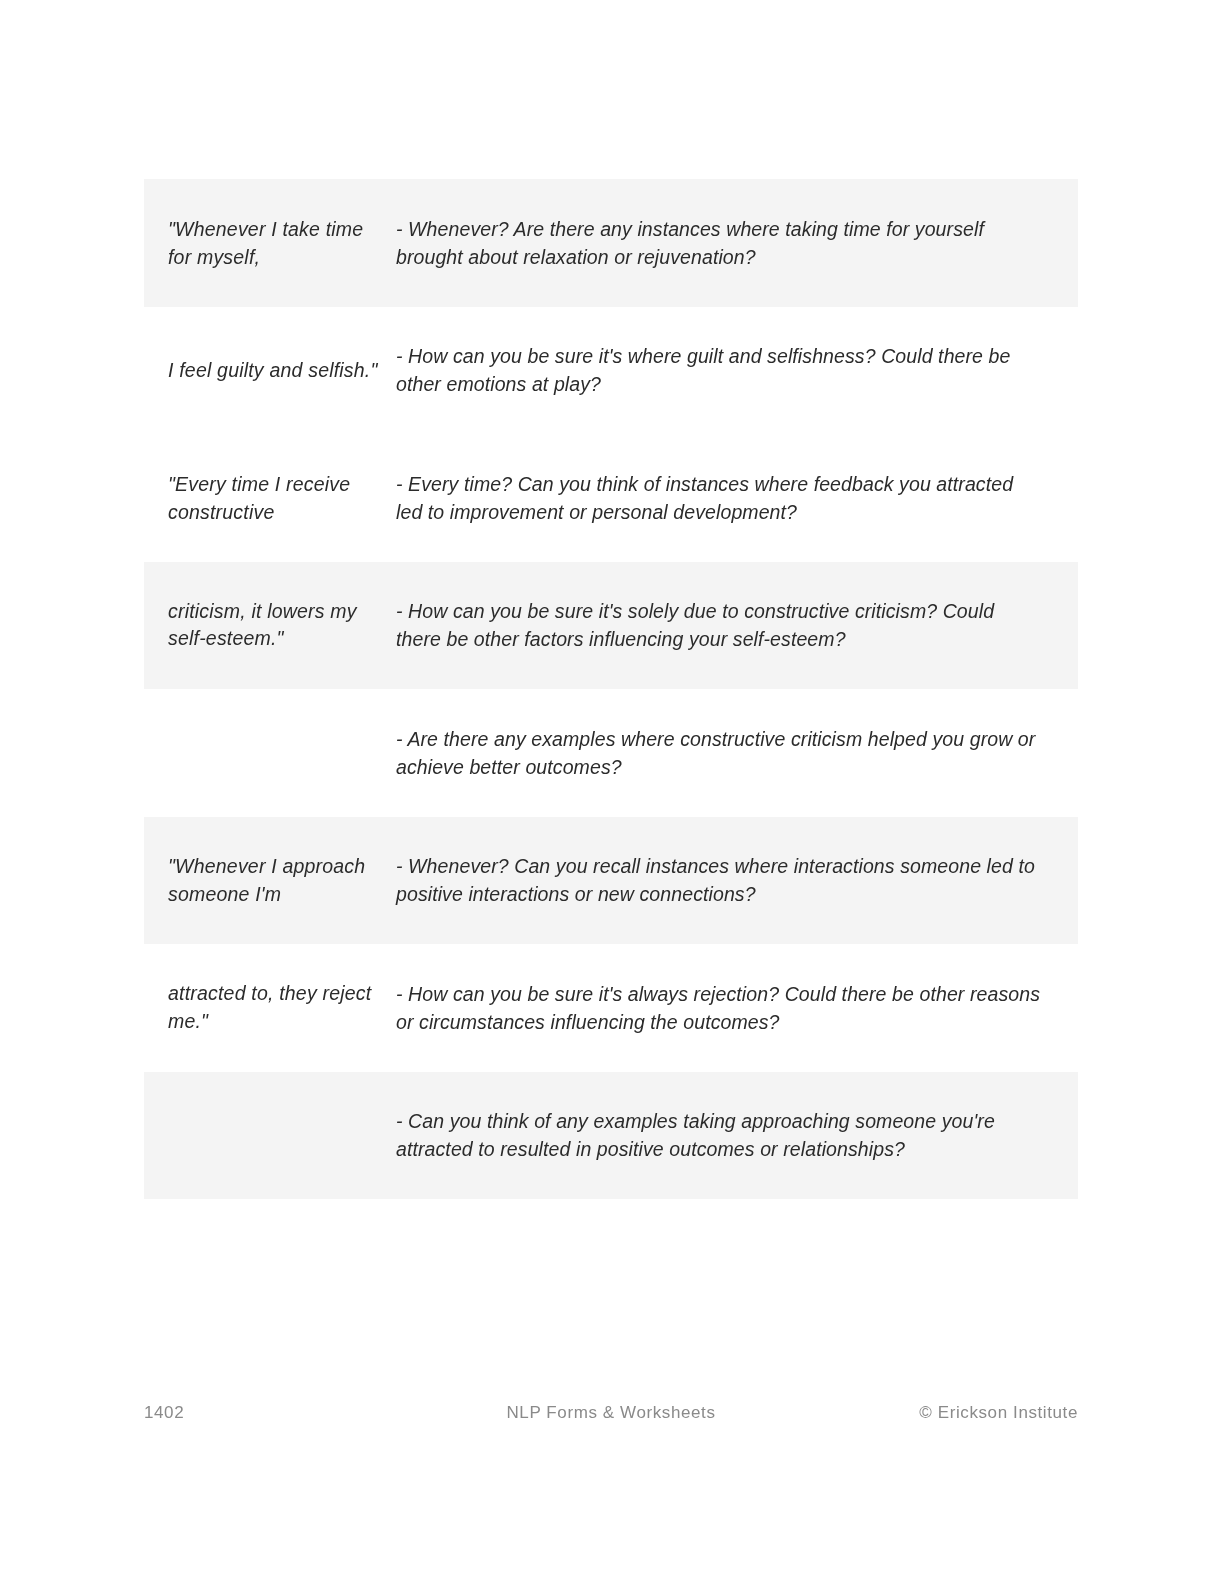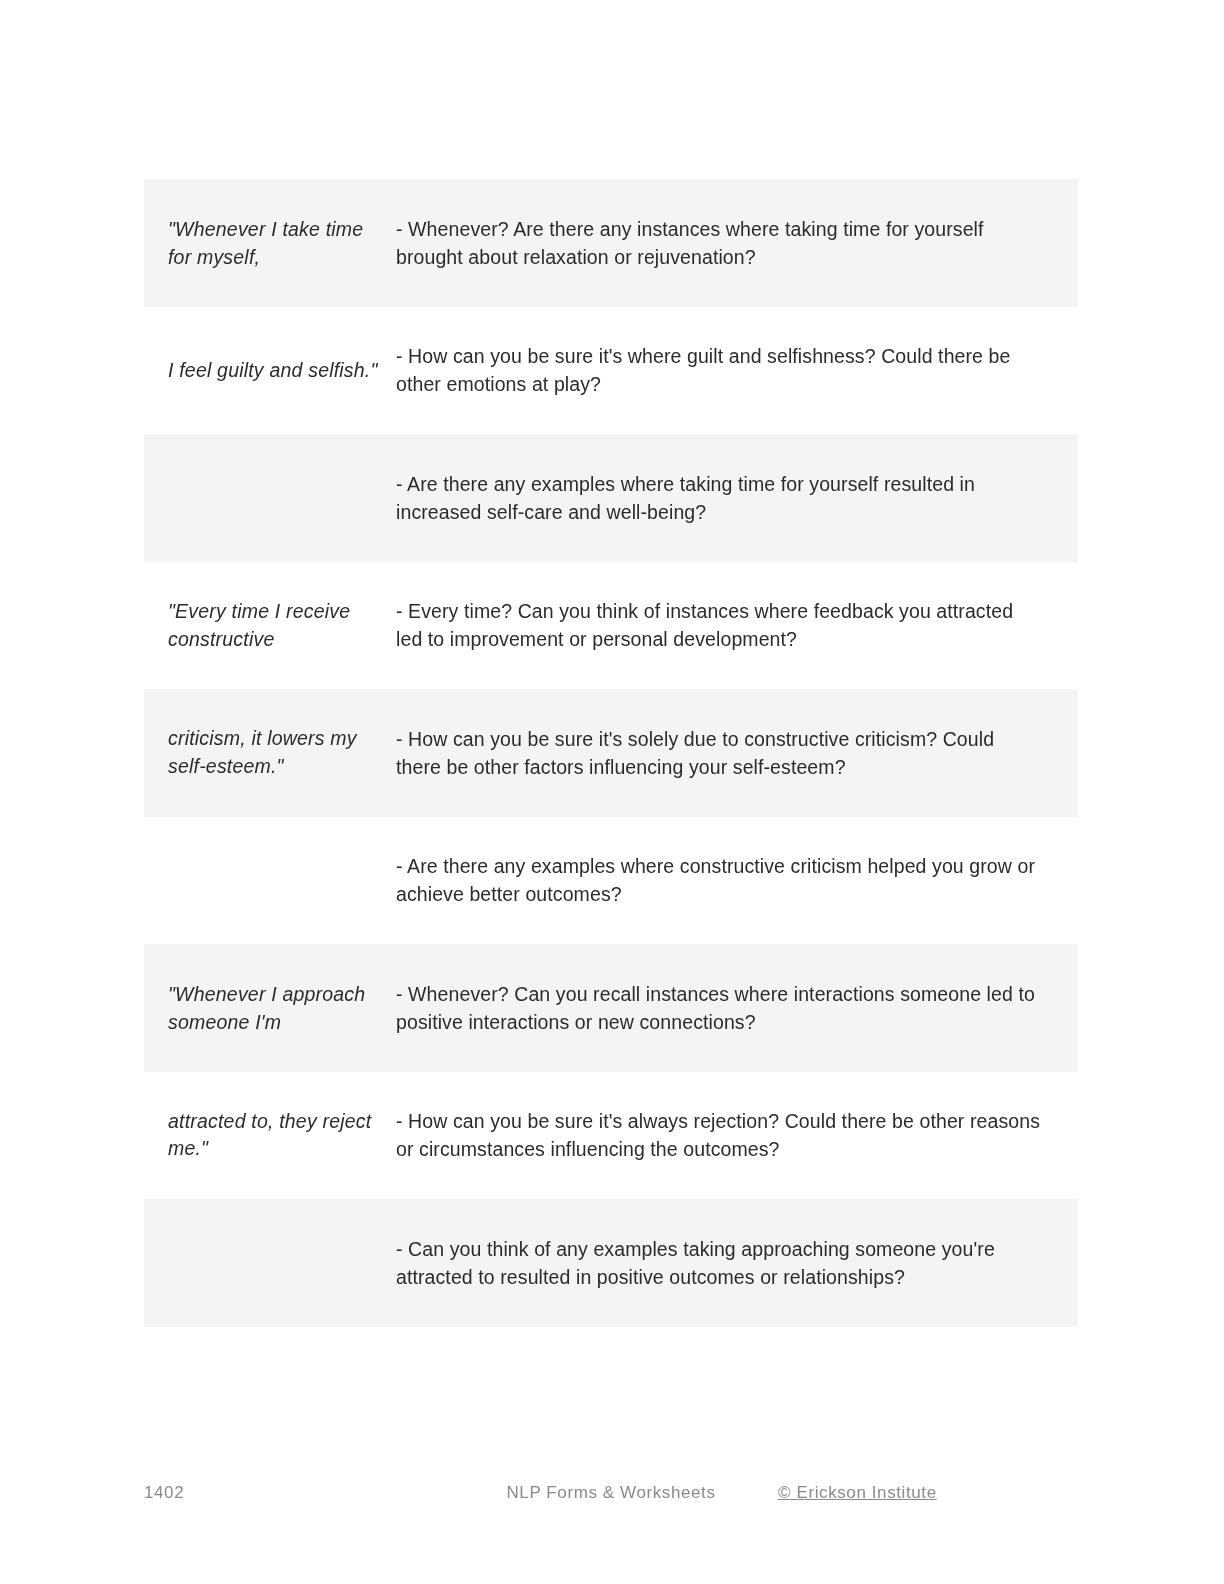--- a/index.html
+++ b/index.html
@@ -52,36 +52,37 @@
     line-height: 27.5px;
     color: #2b2b2b;
     letter-spacing: 0.2px;
     white-space: pre-line;
   }
 
   .cell-right {
     box-sizing: border-box;
     flex: 1 1 auto;
     padding: 0 34px 0 0;
+    font-style: italic;
     font-size: 19.5px;
     line-height: 28px;
     color: #2b2b2b;
     letter-spacing: 0.1px;
   }
 
   
   .row.tall-left .cell-left {
     line-height: 28px;
   }
 
   
   .footer {
     position: absolute;
     left: 144px;
-    top: 1478px;
+    top: 1398px;
     width: 934px;
     height: 30px;
     display: flex;
     align-items: center;
     font-size: 17px;
     letter-spacing: 0.6px;
     color: #8a8a8a;
     font-style: normal;
   }
   .footer-page {
@@ -89,45 +90,40 @@
     width: 300px;
     text-align: left;
   }
   .footer-title {
     flex: 1 1 auto;
     text-align: center;
   }
   .footer-credit {
     flex: 0 0 auto;
     width: 300px;
-    text-align: left;
-    text-decoration: underline;
+    text-align: right;
   }
 </style>
 </head>
 <body>
 
 <div class="page">
 
   <div class="table">
 
     <div class="row shaded tall-left">
       <div class="cell-left">"Whenever I take time for myself,</div>
       <div class="cell-right">- Whenever? Are there any instances where taking time for yourself brought about relaxation or rejuvenation?</div>
     </div>
 
     <div class="row">
       <div class="cell-left">I feel guilty and selfish."</div>
       <div class="cell-right">- How can you be sure it's where guilt and selfishness? Could there be other emotions at play?</div>
     </div>
 
-    <div class="row shaded">
-      <div class="cell-left"></div>
-      <div class="cell-right">- Are there any examples where taking time for yourself resulted in increased self-care and well-being?</div>
-    </div>
 
     <div class="row tall-left">
       <div class="cell-left">"Every time I receive constructive</div>
       <div class="cell-right">- Every time? Can you think of instances where feedback you attracted led to improvement or personal development?</div>
     </div>
 
     <div class="row shaded">
       <div class="cell-left">criticism, it lowers my self-esteem."</div>
       <div class="cell-right">- How can you be sure it's solely due to constructive criticism? Could there be other factors influencing your self-esteem?</div>
     </div>

